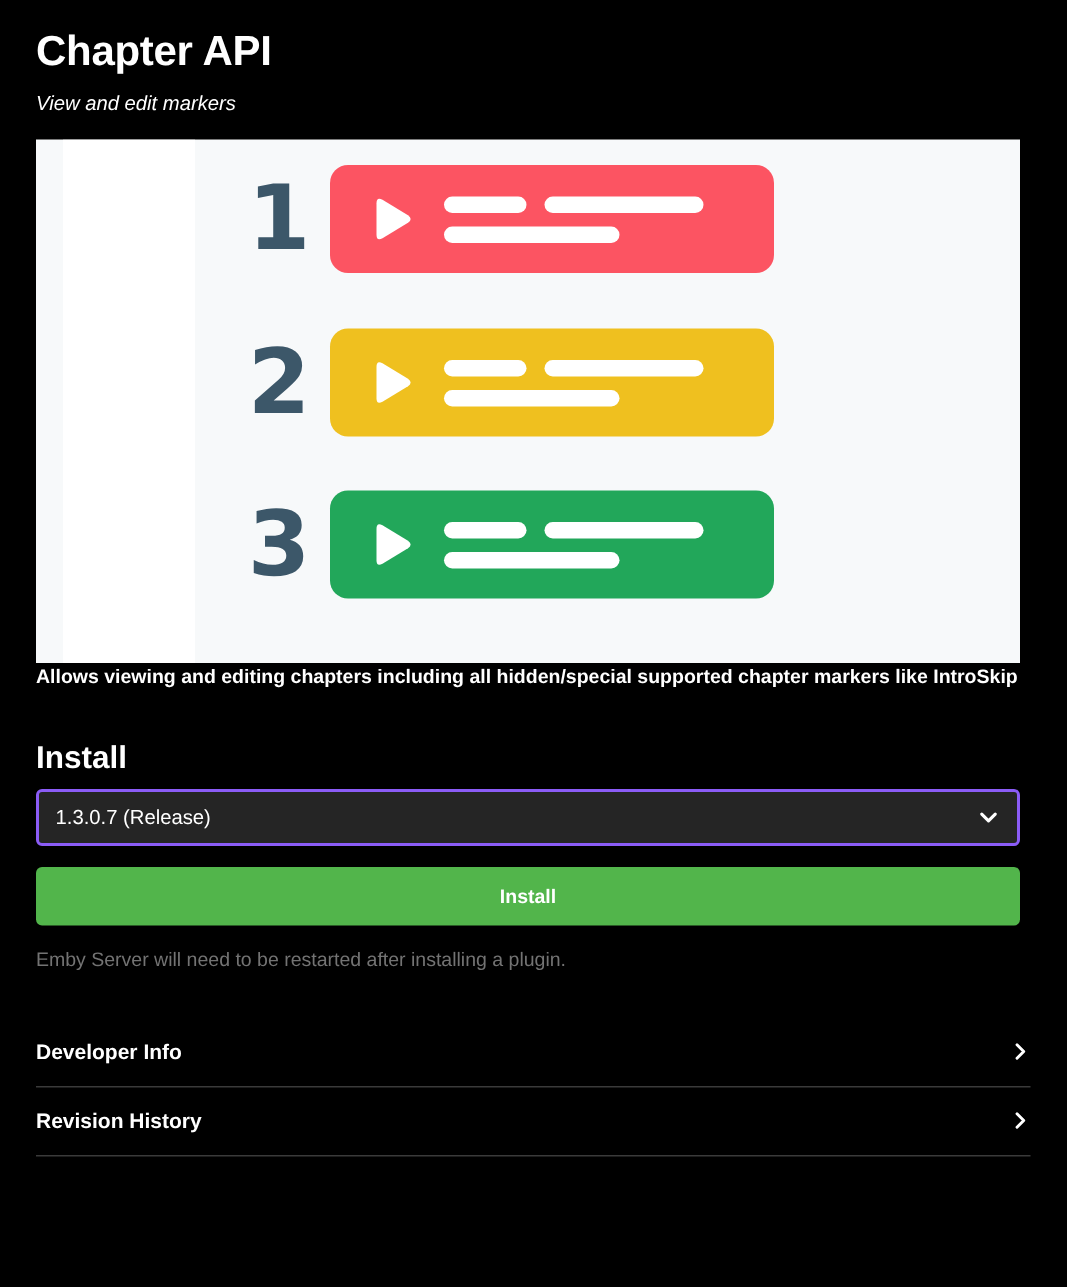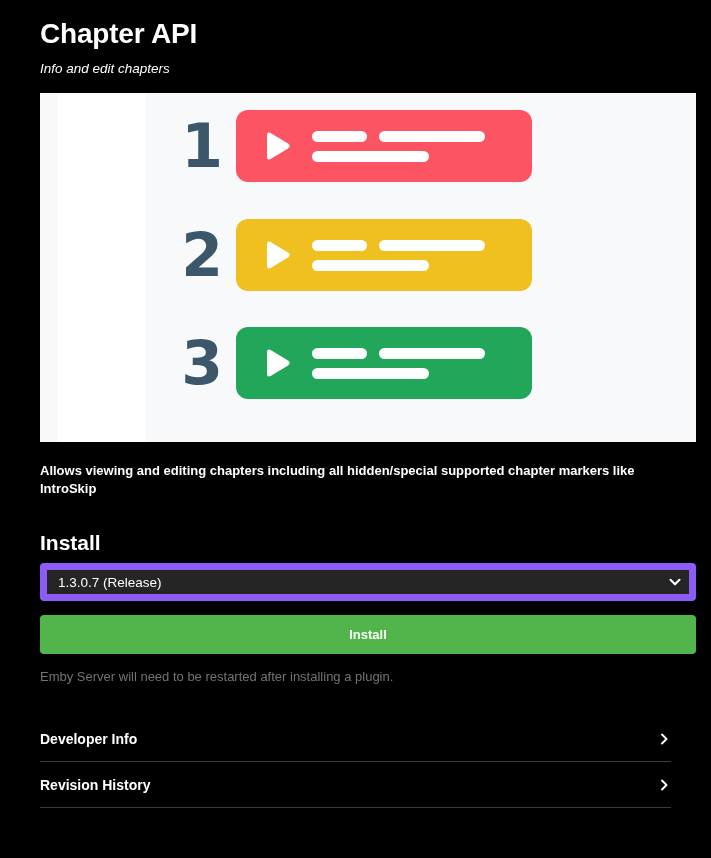--- a/index.html
+++ b/index.html
@@ -10,21 +10,21 @@
     background: #000000;
     font-family: "Liberation Sans", sans-serif;
     overflow: hidden;
   }
 
   .page {
     position: relative;
     width: 711px;
     height: 858px;
     background: #000000;
-    padding: 0 40px;
+    padding: 0 24px;
   }
 
   
   .page-title {
     font-size: 28px;
     font-weight: bold;
     color: #ffffff;
     letter-spacing: -0.2px;
     padding-top: 16px;
     line-height: 1.25;
@@ -112,21 +112,21 @@
     height: 11px;
     border-radius: 6px;
     background: #ffffff;
   }
   .bar.w-short  { width: 55px; }
   .bar.w-long   { width: 106px; }
   .bar.w-medium { width: 117px; }
 
   
   .description {
-    margin-top: 20px;
+    margin-top: 0;
     font-size: 13px;
     font-weight: bold;
     color: #ffffff;
     line-height: 1.35;
   }
 
   
   .section-heading {
     margin-top: 34px;
     font-size: 21px;
@@ -145,21 +145,21 @@
     position: relative;
     margin-top: 8px;
     width: 656px;
     height: 38px;
   }
 
   .select-box {
     width: 100%;
     height: 38px;
     background: #252525;
-    border: 7px solid #8b5cf6;
+    border: 2px solid #8b5cf6;
     border-radius: 4px;
     color: #ffffff;
     font-size: 13.5px;
     font-family: "Liberation Sans", sans-serif;
     padding: 0 34px 0 11px;
     display: flex;
     align-items: center;
   }
 
   .select-chevron {
@@ -215,21 +215,21 @@
   }
 
   .collapse-chevron { line-height: 0; }
 </style>
 </head>
 <body>
 
 <div class="page">
 
   <h1 class="page-title">Chapter API</h1>
-  <div class="page-subtitle">Info and edit chapters</div>
+  <div class="page-subtitle">View and edit markers</div>
 
   <div class="banner">
     <div class="banner-white-strip"></div>
     <div class="chapter-rows">
 
       <div class="chapter-row r1">
         <div class="chapter-number">1</div>
         <div class="chapter-card" style="background:#fc5462;">
           <span class="play-icon">
             <svg width="30" height="32" viewBox="0 0 30 32">

